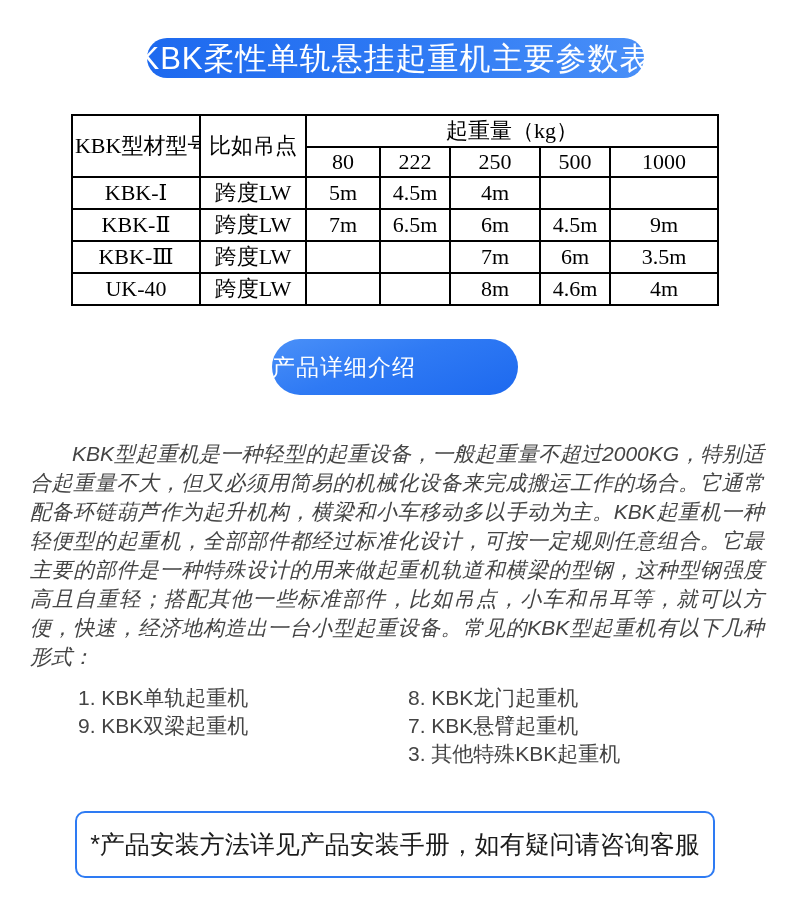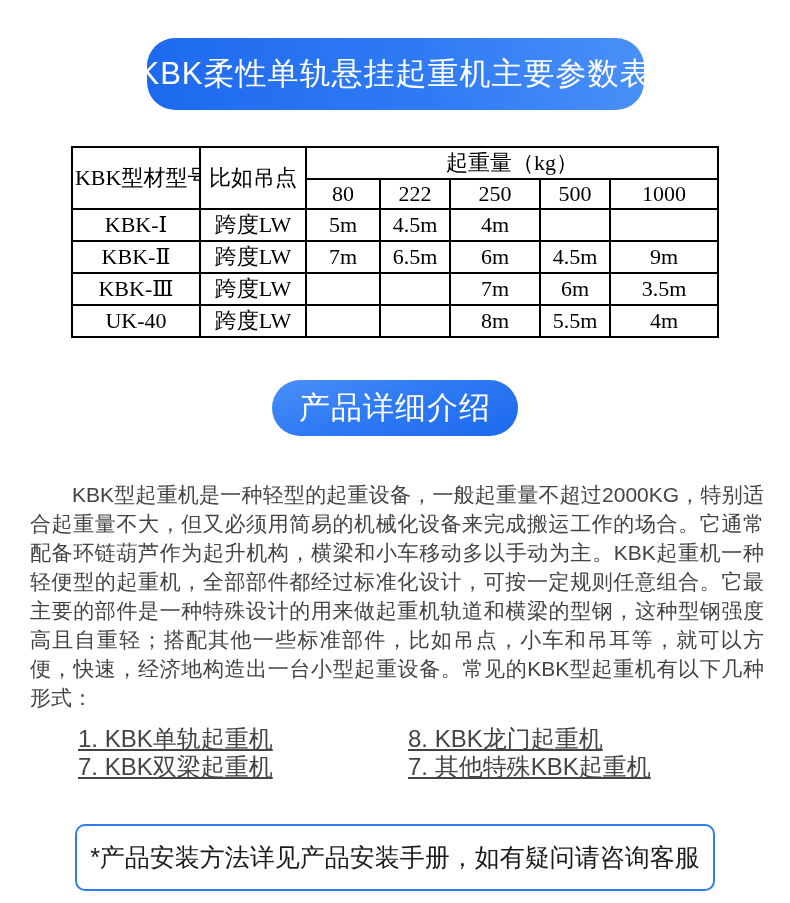--- a/index.html
+++ b/index.html
@@ -4,55 +4,55 @@
 <style>
   * { margin:0; padding:0; box-sizing:border-box; }
   html,body { background:#ffffff; }
   body {
     width:790px; height:903px;
     margin:0 auto; position:relative; overflow:hidden;
     font-family:"Liberation Sans","DejaVu Sans",sans-serif;
   }
   
   .banner {
-    margin:38px auto 0; width:497px; height:72px;
+    margin:38px auto 0; width:497px; height:40px;
     border-radius:28px;
     background:linear-gradient(80deg,#1d69ef 0%,#2f7af4 55%,#4a90f8 100%);
-    display:flex; align-items:center; justify-content:center;
+    display:flex; justify-content:center;
     color:#ffffff; font-size:31px; letter-spacing:1px; white-space:nowrap;
   }
   
   .param-table {
     margin:36px auto 0; width:646px;
     border-collapse:collapse; table-layout:fixed;
     font-family:"Liberation Serif","DejaVu Serif",serif;
     font-size:22px; color:#000; text-align:center;
   }
   .param-table td { border:2px solid #000; padding:0 2px; height:30px; overflow:hidden; white-space:nowrap; }
   .param-table td.hdr-model { line-height:1.2; }
   .param-table tr.hdr-top td { height:32px; }
   
   .section-btn {
-    margin:42px auto 0; width:246px; height:56px;
+    margin:33px auto 0; width:246px; height:56px;
     border-radius:28px;
     background:linear-gradient(160deg,#4a90f8 0%,#2f7af4 45%,#1d69ef 100%);
-    display:flex; align-items:center; justify-content:center;
-    color:#ffffff; font-size:31px; letter-spacing:1px; white-space:nowrap;
+    display:flex; align-items:center; 
+    color:#ffffff; font-size:23px; letter-spacing:1px; white-space:nowrap;
   }
   
   .description {
     margin:44px 26px 0 30px;
     font-size:21px; line-height:29px; color:#444444;
-    text-align:justify; text-indent:2em;
+    text-align:justify; text-indent:2em;font-style:italic;
   }
   
   .crane-list { display:flex; margin-top:13px; padding-left:78px; }
   .crane-col { display:flex; flex-direction:column; }
   .crane-col.left { width:330px; }
-  .crane-item { font-size:24px; line-height:28px; color:#444444; white-space:nowrap;text-decoration:underline; }
+  .crane-item { font-size:21px; line-height:28px; color:#444444; white-space:nowrap; }
   
   .footer-note {
     margin:43px auto 0; width:640px; height:67px;
     border:2px solid #2e7bf3; border-radius:10px; background:#ffffff;
     display:flex; align-items:center; justify-content:center;
     font-size:25px; color:#1a1a1a; white-space:nowrap;
   }
 </style>
 </head>
 <body>
@@ -110,38 +110,39 @@
     <td>7m</td>
     <td>6m</td>
     <td>3.5m</td>
   </tr>
   <tr>
     <td>UK-40</td>
     <td>跨度LW</td>
     <td></td>
     <td></td>
     <td>8m</td>
-    <td>5.5m</td>
+    <td>4.6m</td>
     <td>4m</td>
   </tr>
 </tbody>
   </table>
 
 <div class="section-btn">
   <span>产品详细介绍</span>
 </div>
 
 <p class="description">KBK型起重机是一种轻型的起重设备，一般起重量不超过2000KG，特别适合起重量不大，但又必须用简易的机械化设备来完成搬运工作的场合。它通常配备环链葫芦作为起升机构，横梁和小车移动多以手动为主。KBK起重机一种轻便型的起重机，全部部件都经过标准化设计，可按一定规则任意组合。它最主要的部件是一种特殊设计的用来做起重机轨道和横梁的型钢，这种型钢强度高且自重轻；搭配其他一些标准部件，比如吊点，小车和吊耳等，就可以方便，快速，经济地构造出一台小型起重设备。常见的KBK型起重机有以下几种形式：</p>
 
 <div class="crane-list">
   <div class="crane-col left">
     <div class="crane-item">1. KBK单轨起重机</div>
-    <div class="crane-item">7. KBK双梁起重机</div>
+    <div class="crane-item">9. KBK双梁起重机</div>
   </div>
   <div class="crane-col right">
     <div class="crane-item">8. KBK龙门起重机</div>
-    <div class="crane-item">7. 其他特殊KBK起重机</div>
+    <div class="crane-item">7. KBK悬臂起重机</div>
+    <div class="crane-item">3. 其他特殊KBK起重机</div>
   </div>
 </div>
 
 <div class="footer-note">
   <span>*产品安装方法详见产品安装手册，如有疑问请咨询客服</span>
 </div>
 
 </body></html>

